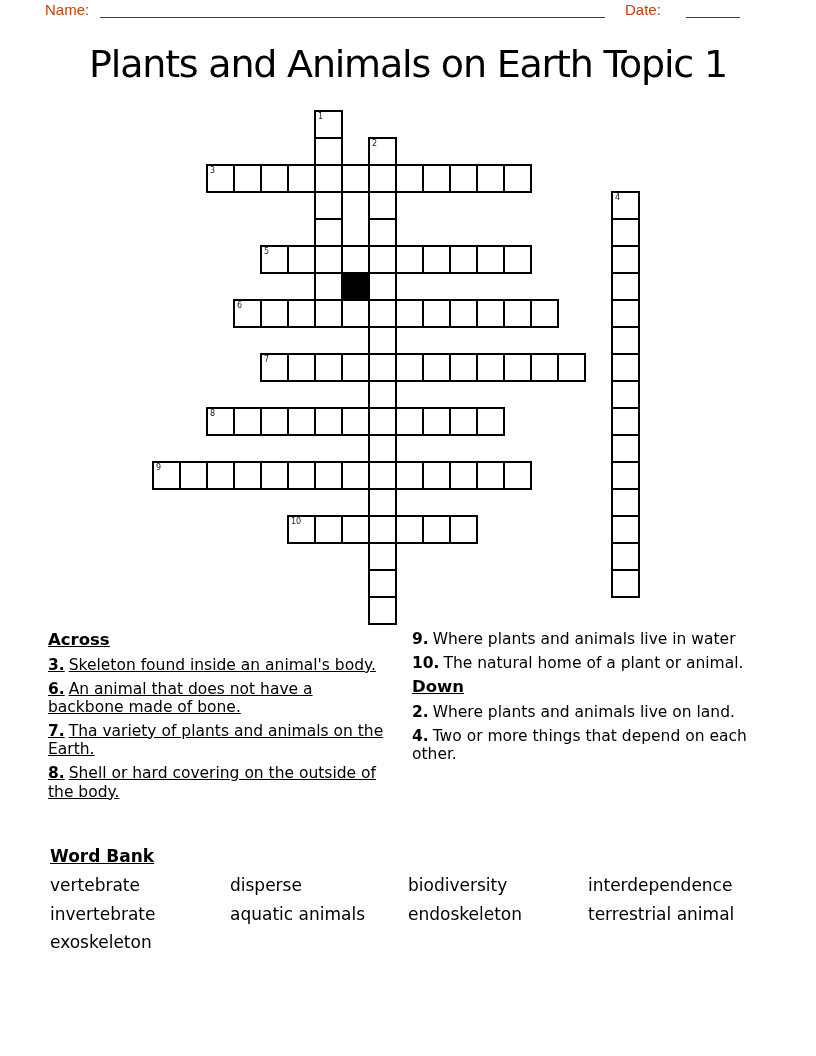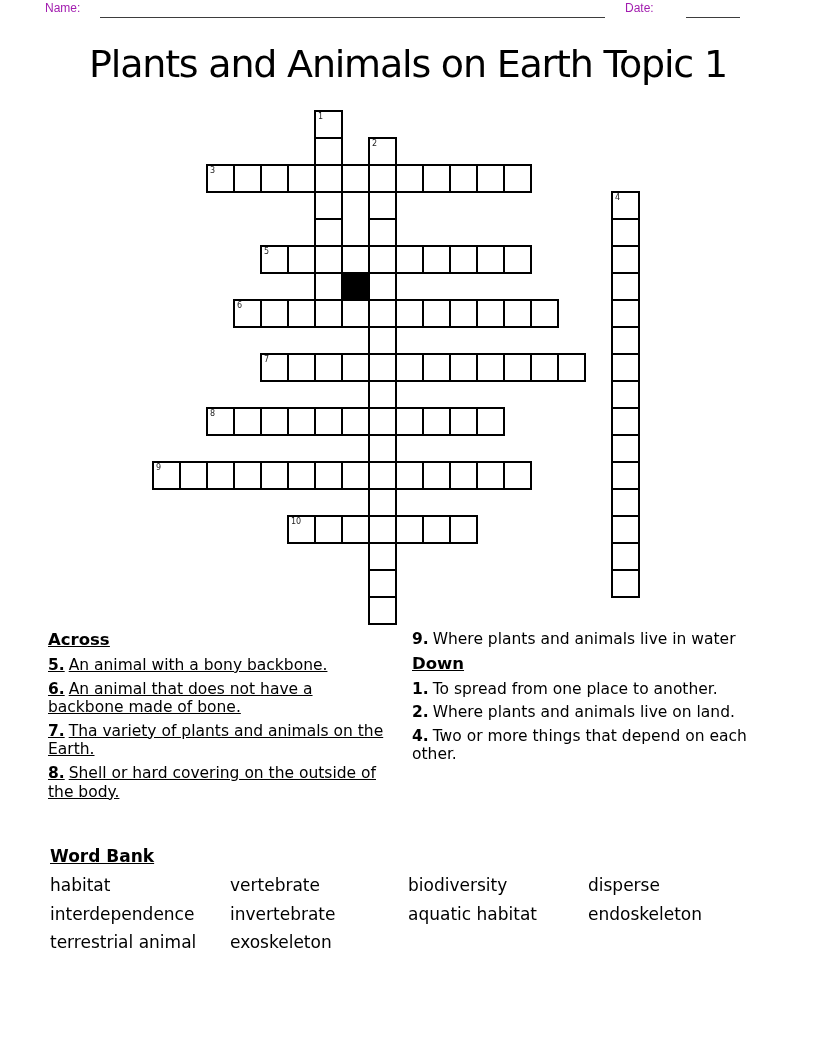--- a/index.html
+++ b/index.html
@@ -2,21 +2,21 @@
 <html><head>
 <meta charset="utf-8">
 <style>
   html,body{margin:0;padding:0;background:#fff;}
   body{width:816px;height:1056px;overflow:hidden;position:relative;
        font-family:"DejaVu Sans",sans-serif;color:#000;}
   .page{position:absolute;inset:0;background:#ffffff;}
 
   
   .hdr-label{position:absolute;font-family:"Liberation Sans",sans-serif;
-             font-size:12px;color:#a21caf;top:1px;white-space:nowrap;}
+             font-size:15px;color:#c2410c;top:1px;white-space:nowrap;}
   .blank-line{position:absolute;border-top:1.4px solid #3d3d3d;height:0;}
   .name-line{left:100px;top:17px;width:505px;}
   .date-line{left:686px;top:17px;width:54px;}
   .name-label{left:45px;}
   .date-label{left:625px;}
 
   
   .title{position:absolute;left:0;right:0;top:42px;text-align:center;
          font-size:38px;letter-spacing:-1.2px;font-weight:500;color:#000;}
 
@@ -195,43 +195,42 @@
       <div class="cell" style="left: 189px; top: 405px;"></div>
       <div class="cell" style="left: 216px; top: 405px;"></div>
       <div class="cell" style="left: 243px; top: 405px;"></div>
       <div class="cell" style="left: 270px; top: 405px;"></div>
       <div class="cell" style="left: 297px; top: 405px;"></div>
       <div class="cell black" style="left: 189px; top: 162px;"></div>
     </div>
 
   <div class="clues-col clues-left">
     <p class="clue-heading">Across</p>
-    <p class="clue"><b>5.</b><span>An animal with a bony backbone.</span></p>
+    <p class="clue"><b>3.</b><span>Skeleton found inside an animal's body.</span></p>
     <p class="clue"><b>6.</b><span>An animal that does not have a backbone made of bone.</span></p>
     <p class="clue"><b>7.</b><span>Tha variety of plants and animals on the Earth.</span></p>
     <p class="clue"><b>8.</b><span>Shell or hard covering on the outside of the body.</span></p>
   </div>
 
   <div class="clues-col clues-right">
     <p class="clue"><b>9.</b><span>Where plants and animals live in water</span></p>
+    <p class="clue"><b>10.</b><span>The natural home of a plant or animal.</span></p>
     <p class="clue-heading">Down</p>
-    <p class="clue"><b>1.</b><span>To spread from one place to another.</span></p>
     <p class="clue"><b>2.</b><span>Where plants and animals live on land.</span></p>
     <p class="clue"><b>4.</b><span>Two or more things that depend on each other.</span></p>
   </div>
 
   <div class="word-bank">
     <p class="wb-heading">Word Bank</p>
     <div class="wb-grid">
-      <span class="wb-item">habitat</span>
       <span class="wb-item">vertebrate</span>
+      <span class="wb-item">disperse</span>
       <span class="wb-item">biodiversity</span>
-      <span class="wb-item">disperse</span>
       <span class="wb-item">interdependence</span>
       <span class="wb-item">invertebrate</span>
-      <span class="wb-item">aquatic habitat</span>
+      <span class="wb-item">aquatic animals</span>
       <span class="wb-item">endoskeleton</span>
       <span class="wb-item">terrestrial animal</span>
       <span class="wb-item">exoskeleton</span>
     </div>
   </div>
 
 </div>
 
 </body></html>

